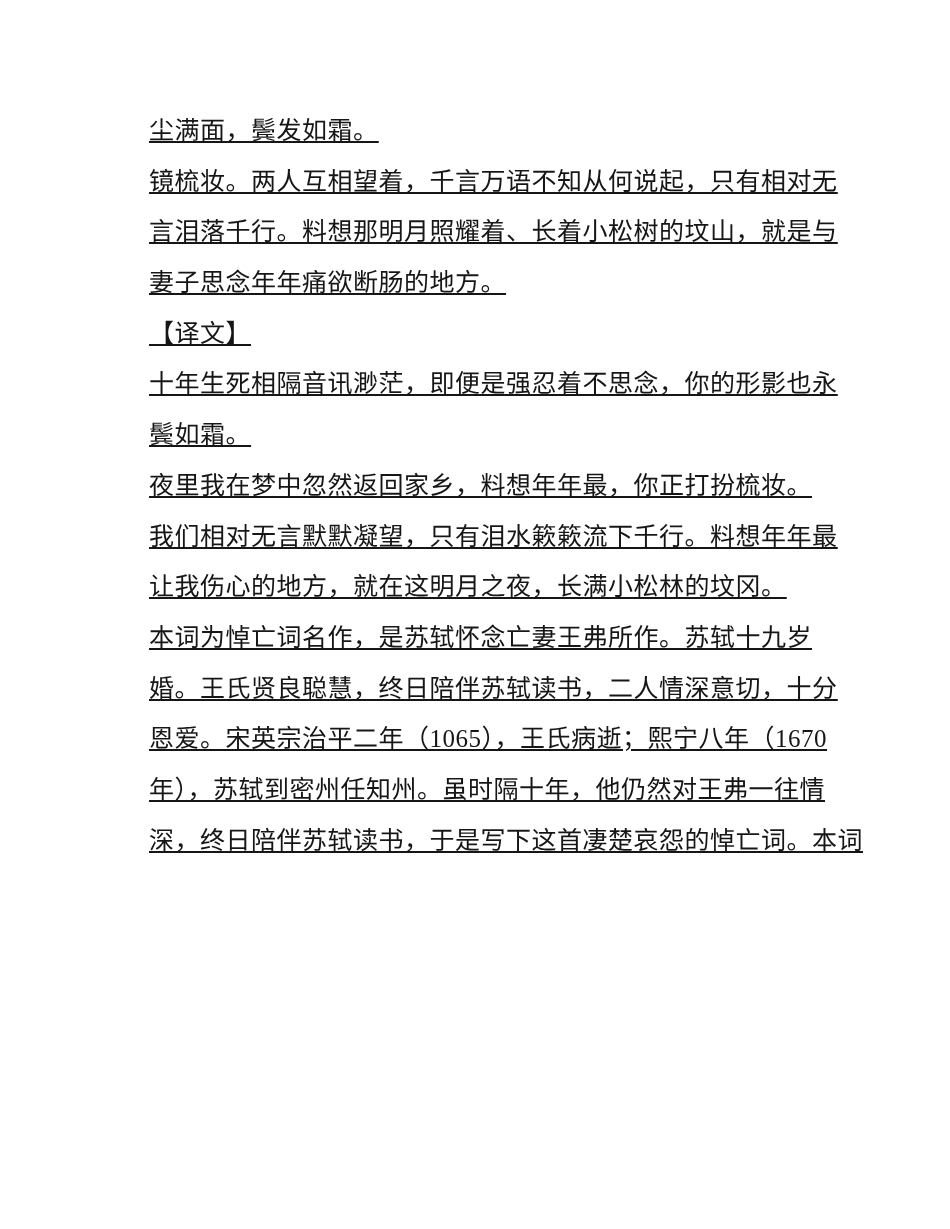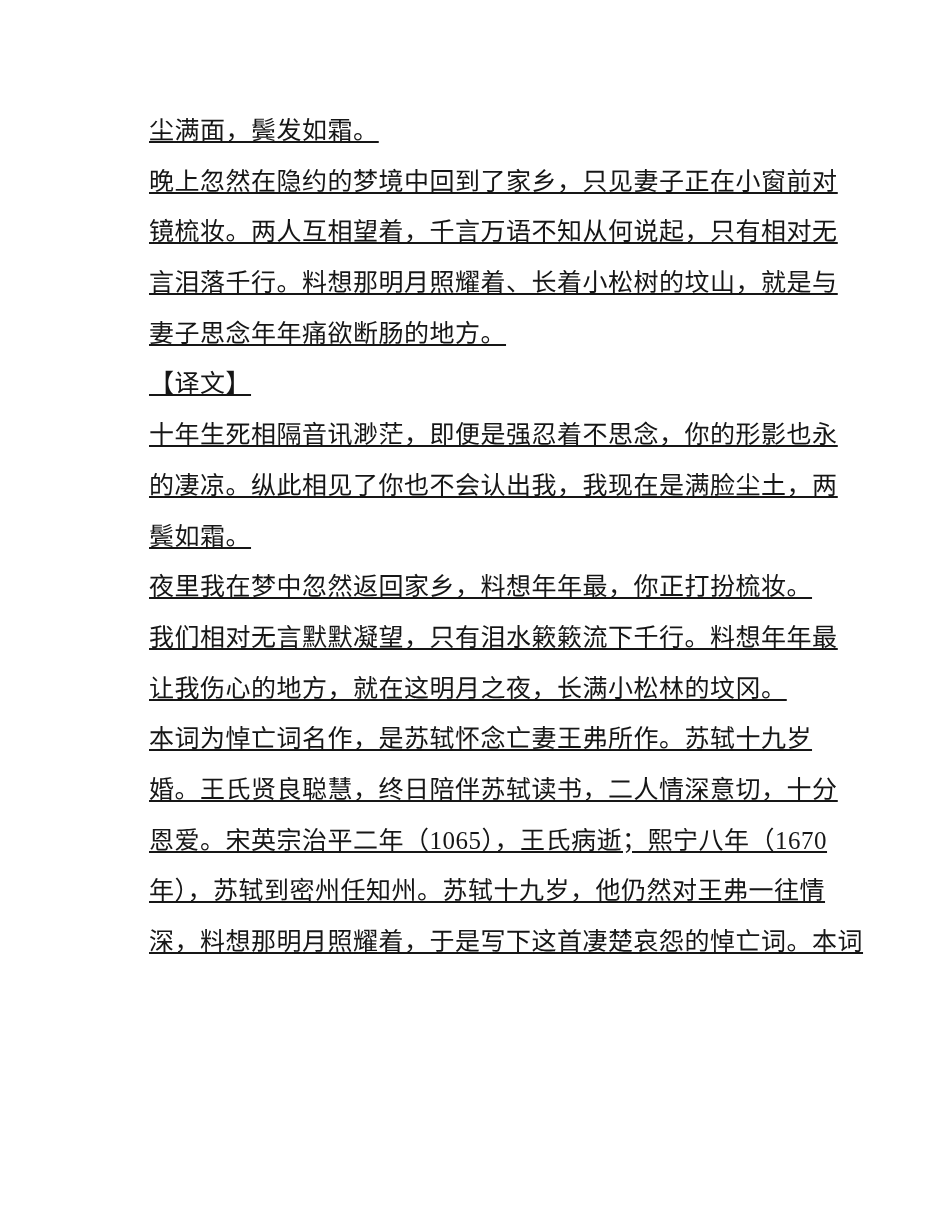--- a/index.html
+++ b/index.html
@@ -43,30 +43,28 @@
     text-align: left;
     text-align-last: left;
   }
 </style>
 </head>
 <body>
 
 <div class="page">
   <div class="text-block">
     <div class="line end">尘满面，鬓发如霜。</div>
-    <div class="line">晚上忽然在隐约的梦境中回到了家乡，只见妻子正在小窗前对</div>
     <div class="line">镜梳妆。两人互相望着，千言万语不知从何说起，只有相对无</div>
     <div class="line">言泪落千行。料想那明月照耀着、长着小松树的坟山，就是与</div>
     <div class="line end">妻子思念年年痛欲断肠的地方。</div>
     <div class="line end">【译文】</div>
     <div class="line">十年生死相隔音讯渺茫，即便是强忍着不思念，你的形影也永</div>
-    <div class="line">的凄凉。纵此相见了你也不会认出我，我现在是满脸尘土，两</div>
     <div class="line end">鬓如霜。</div>
     <div class="line">夜里我在梦中忽然返回家乡，料想年年最，你正打扮梳妆。</div>
     <div class="line">我们相对无言默默凝望，只有泪水簌簌流下千行。料想年年最</div>
     <div class="line end">让我伤心的地方，就在这明月之夜，长满小松林的坟冈。</div>
     <div class="line">本词为悼亡词名作，是苏轼怀念亡妻王弗所作。苏轼十九岁</div>
     <div class="line">婚。王氏贤良聪慧，终日陪伴苏轼读书，二人情深意切，十分</div>
     <div class="line">恩爱。宋英宗治平二年（1065），王氏病逝；熙宁八年（1670</div>
-    <div class="line">年），苏轼到密州任知州。苏轼十九岁，他仍然对王弗一往情</div>
-    <div class="line">深，料想那明月照耀着，于是写下这首凄楚哀怨的悼亡词。本词</div>
+    <div class="line">年），苏轼到密州任知州。虽时隔十年，他仍然对王弗一往情</div>
+    <div class="line">深，终日陪伴苏轼读书，于是写下这首凄楚哀怨的悼亡词。本词</div>
   </div>
 </div>
 
 </body></html>

